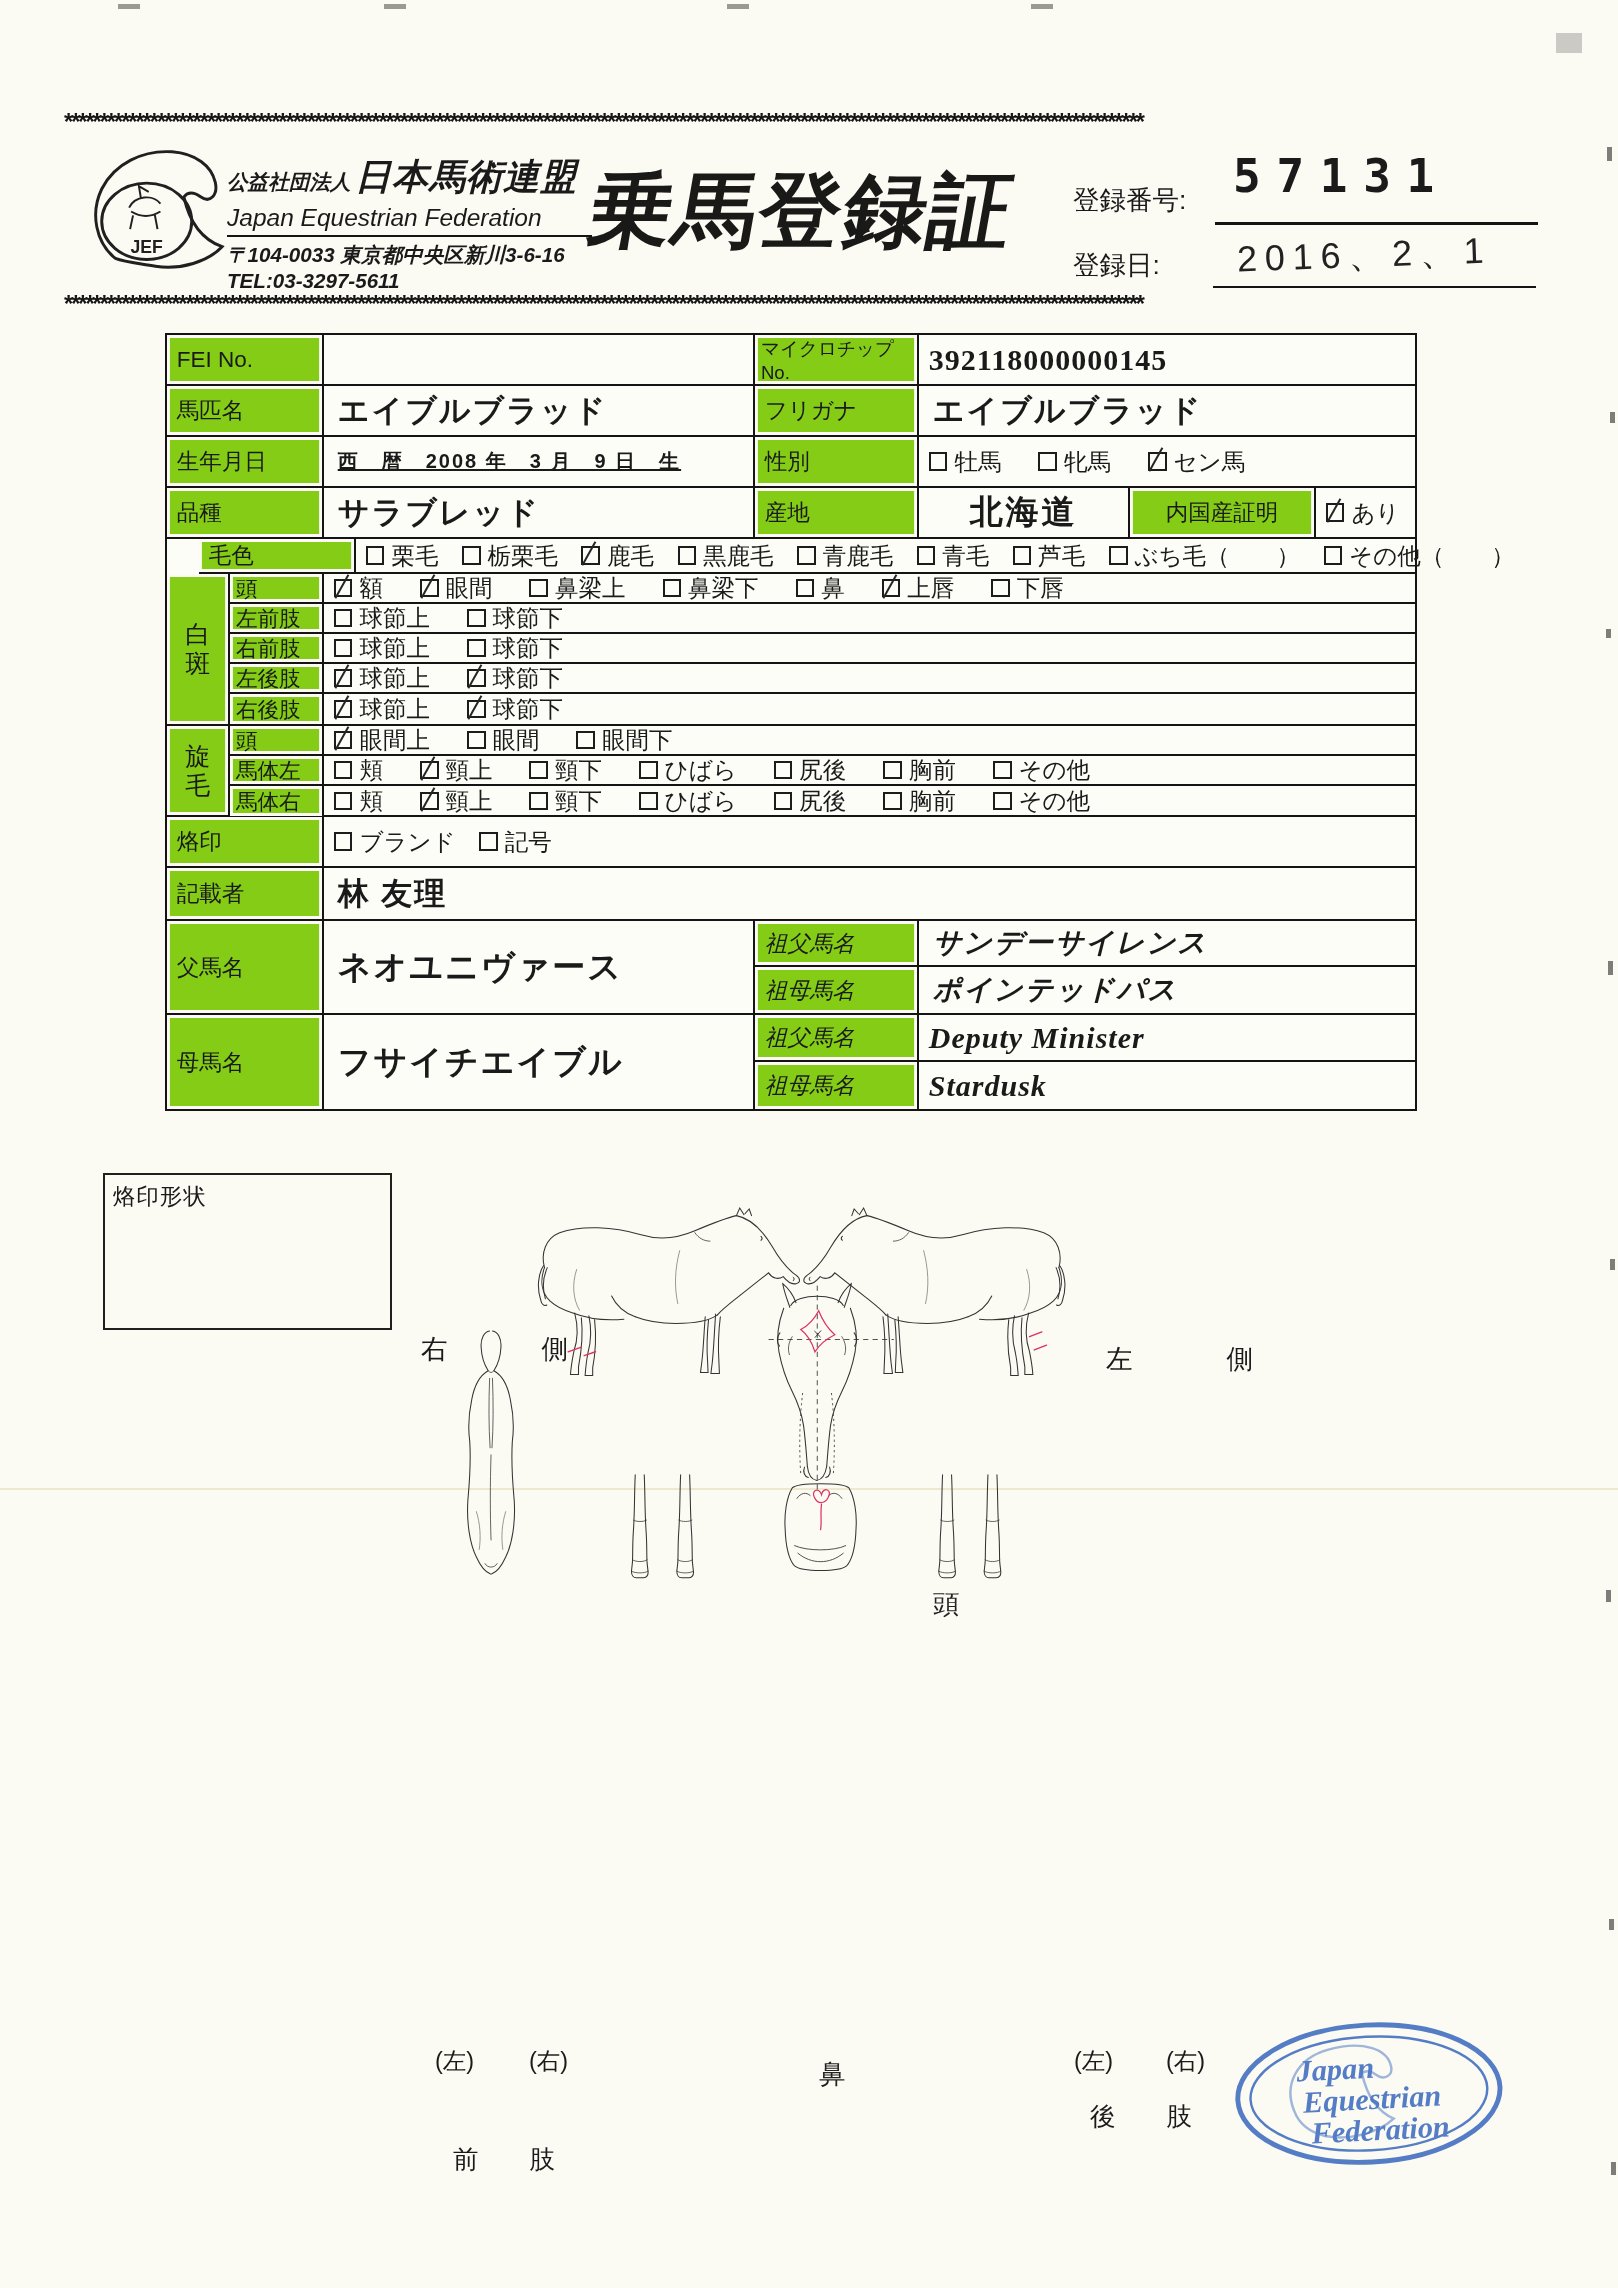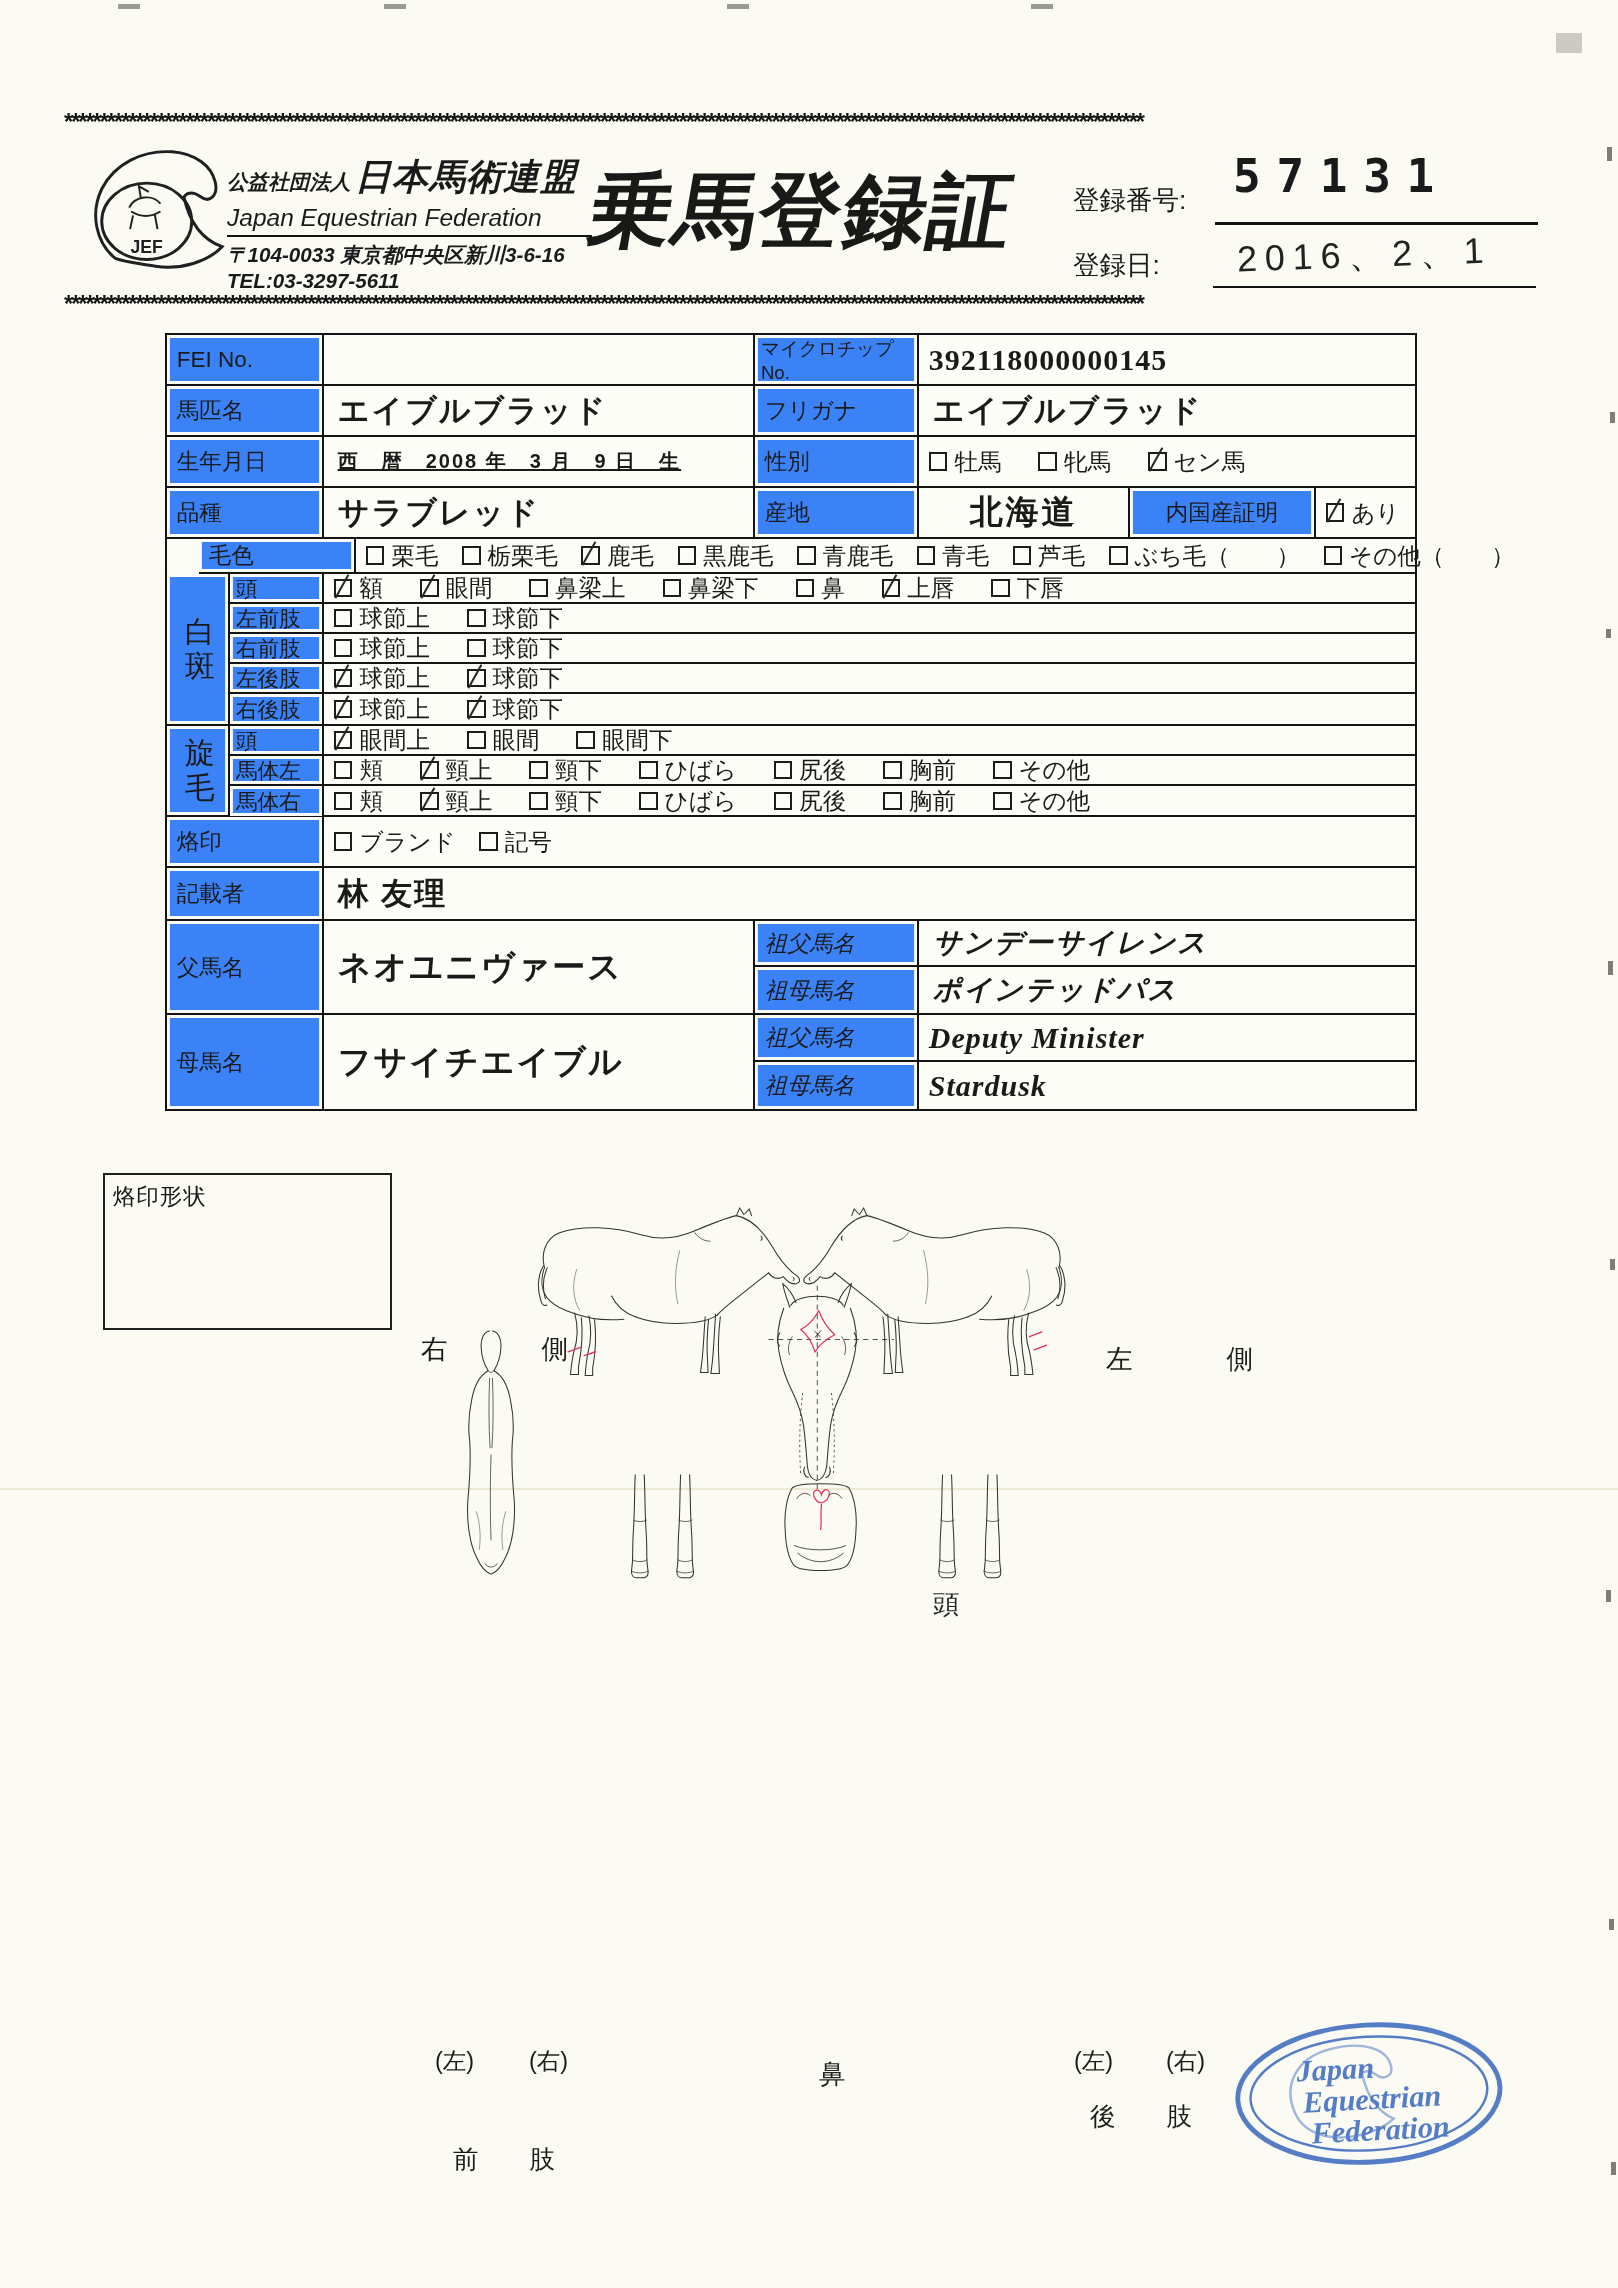--- a/index.html
+++ b/index.html
@@ -18,23 +18,23 @@
   .regno{font-family:"DejaVu Sans Mono",monospace;font-size:46px;font-weight:700;letter-spacing:15.7px;}
   .regdate{font-size:36px;letter-spacing:7.8px;transform:rotate(-2deg);color:#222;}
   .hline{background:#141414;}
   
   #cert-table{position:absolute;left:165px;top:333px;width:1252px;border:2.9px solid #141414;box-sizing:border-box;background:#fdfdf8;}
   .trow{display:flex;border-bottom:2px solid #141414;box-sizing:border-box;align-items:stretch;}
   .trow.last{border-bottom:none;}
   .trow.thick{border-bottom:2.9px solid #141414;}
   .c{border-right:2px solid #141414;box-sizing:border-box;display:flex;align-items:center;}
   .c.endc{border-right:none;}
-  .g{background:#3b82f6;box-shadow:inset 0 0 0 2.9px #fbfaf4;font-size:22.5px;padding-left:9.8px;}
+  .g{background:#84cc16;box-shadow:inset 0 0 0 2.9px #fbfaf4;font-size:22.5px;padding-left:9.8px;}
   .vlab{justify-content:center;padding-left:0;}
-  .vlab span{display:block;width:25.5px;line-height:1.15;font-size:30px;text-align:center;}
+  .vlab span{display:block;width:25.5px;line-height:1.15;font-size:25px;text-align:right;}
   .wA{width:157px;flex:none;}
   .wOuter{width:63px;flex:none;}
   .wPart{width:94px;flex:none;font-size:21.6px;padding-left:5.9px;}
   .wVal{width:431px;flex:none;}
   .wB{width:164px;flex:none;}
   .fill{flex:1 1 auto;}
   .val-b{font-size:31px;font-weight:700;padding-left:13.7px;letter-spacing:2px;}
   .val-serif{font-family:"Liberation Serif","DejaVu Serif",serif;font-size:30px;font-weight:600;padding-left:9.8px;letter-spacing:1px;}
   .cbrow{display:flex;align-items:center;padding-left:9.8px;gap:37px;flex-wrap:nowrap;}
   .cbrow.tight{gap:23.5px;}

